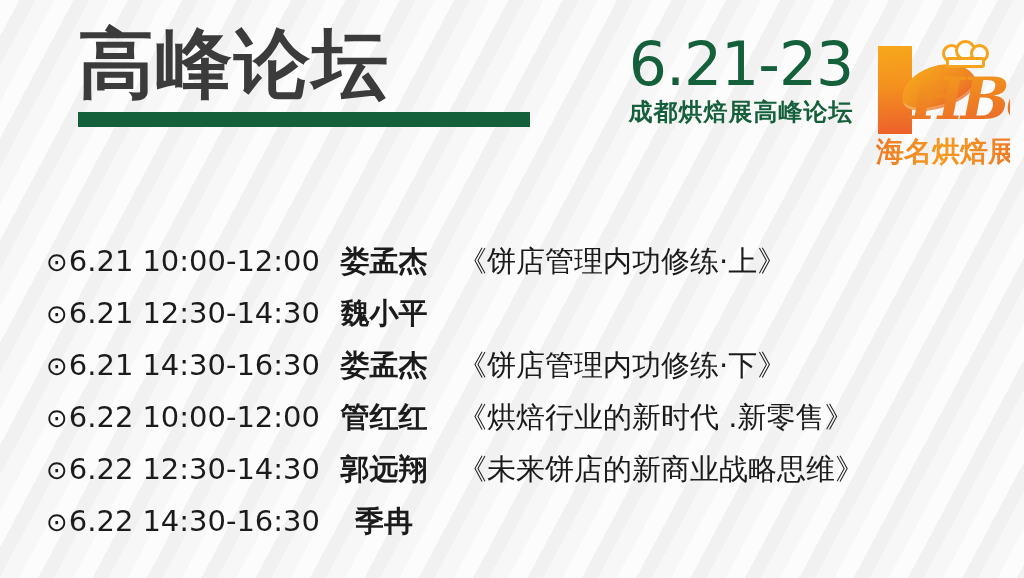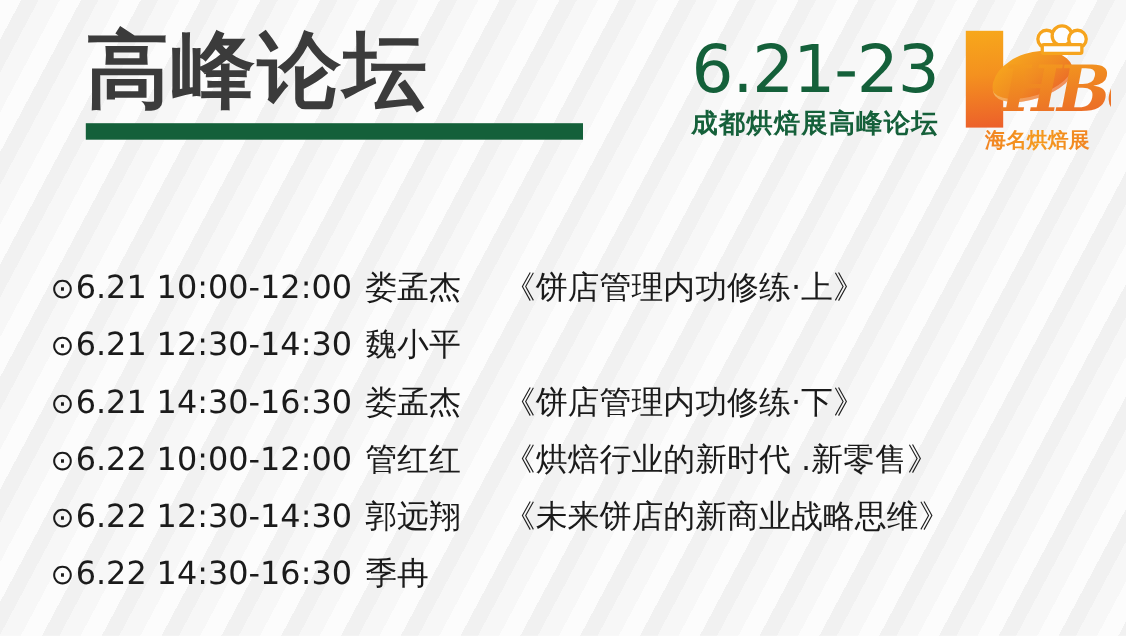--- a/index.html
+++ b/index.html
@@ -87,21 +87,21 @@
     color: #15603a;
     letter-spacing: 1px;
     white-space: nowrap;
     font-family: "DejaVu Sans", "Liberation Sans", sans-serif;
   }
 
   
   #brand-logo {
     position: absolute;
     left: 876px;
-    top: 22px;
+    top: 40px;
     width: 134px;
     height: 134px;
   }
   #brand-mark {
     position: relative;
     width: 134px;
     height: 100px;
   }
   #brand-bar {
     position: absolute;
@@ -164,21 +164,21 @@
     background-clip: text;
     color: transparent;
     -webkit-text-fill-color: transparent;
   }
   #brand-name {
     position: absolute;
     left: 0;
     top: 96px;
     width: 134px;
     text-align: center;
-    font-size: 19px;
+    font-size: 28px;
     line-height: 1.15;
     font-weight: bold;
     letter-spacing: 0px;
     font-family: "DejaVu Sans", "Liberation Sans", sans-serif;
     background: linear-gradient(100deg, #ef7a26 0%, #f59a1d 50%, #ef7a26 100%);
     -webkit-background-clip: text;
     background-clip: text;
     color: transparent;
     -webkit-text-fill-color: transparent;
     white-space: nowrap;
@@ -212,20 +212,22 @@
   }
   .sched-time {
     flex: 0 0 auto;
     margin-left: 9px;
     letter-spacing: 0px;
     margin-top: 40px;
   }
   .sched-speaker {
     flex: 0 0 104px;
     margin-left: 12px;
+    text-align: center;
+    font-weight: bold;
   }
   .sched-topic {
     flex: 0 0 auto;
     margin-left: 22px;
     margin-top: 28px;
   }
 </style>
 </head>
 <body>
 

